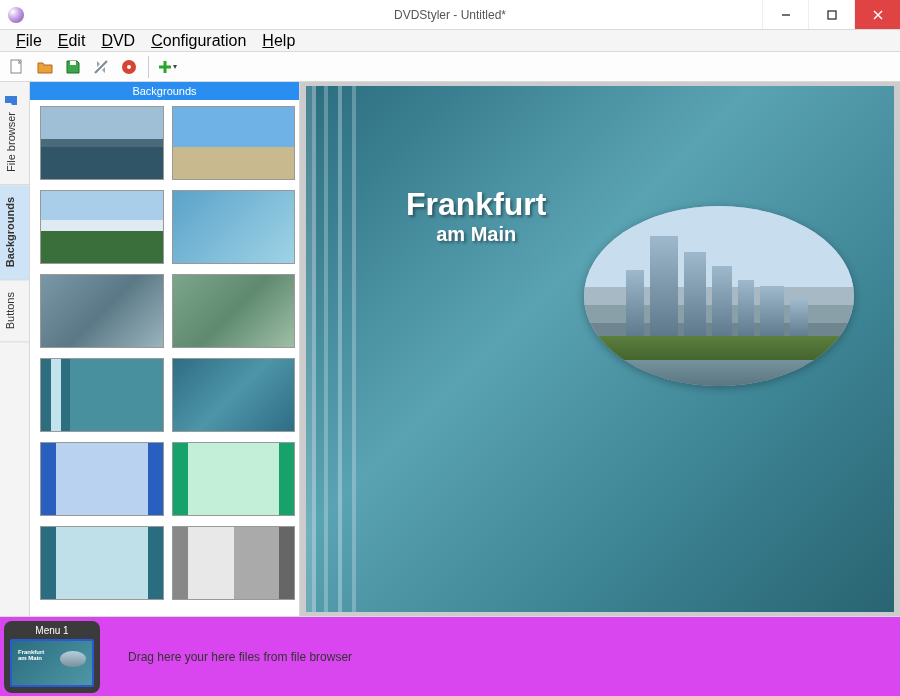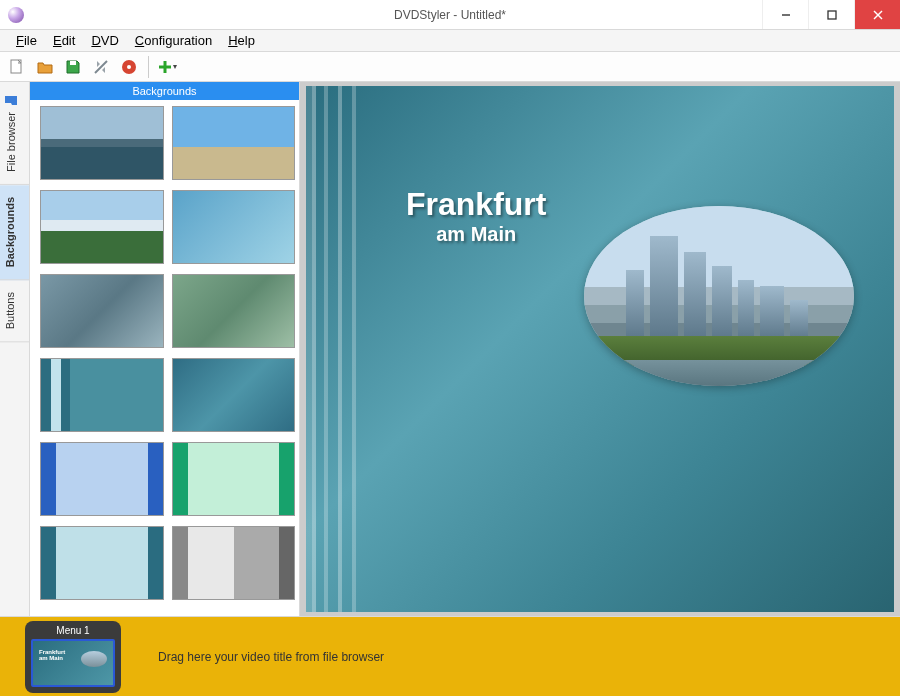--- a/index.html
+++ b/index.html
@@ -8,21 +8,21 @@
 
 .titlebar { height: 30px; background: #fff; border-bottom: 1px solid #d9d9d9; display: flex; align-items: center; position: relative; }
 .titlebar .app-icon { width: 16px; height: 16px; margin-left: 8px; border-radius: 50%; background: radial-gradient(circle at 30% 30%, #fff, #c9a8e8 40%, #7b4aa6); }
 .titlebar .title { position: absolute; left: 0; right: 0; text-align: center; font-size: 12px; color: #555; pointer-events: none; }
 .win-controls { margin-left: auto; display: flex; height: 100%; }
 .win-btn { width: 46px; height: 100%; display: flex; align-items: center; justify-content: center; font-size: 11px; color: #333; background: #fff; border-left: 1px solid #eee; cursor: pointer; }
 .win-btn.close { background: #e04343; color: #fff; }
 .win-btn svg { width: 10px; height: 10px; }
 
 
-.menubar { height: 22px; background: #f5f5f5; border-bottom: 1px solid #d9d9d9; display: flex; align-items: center; padding-left: 8px; font-size: 13px; }
+.menubar { height: 22px; background: #f5f5f5; border-bottom: 1px solid #d9d9d9; display: flex; align-items: center; padding-left: 8px; font-size: 16px; }
 .menubar .menu-item { padding: 2px 8px; cursor: pointer; }
 .menubar .menu-item u { text-decoration: underline; }
 
 
 .toolbar { height: 30px; background: #fdfdfd; border-bottom: 1px solid #d9d9d9; display: flex; align-items: center; padding-left: 4px; gap: 2px; }
 .tool-btn { width: 26px; height: 26px; display: flex; align-items: center; justify-content: center; cursor: pointer; border-radius: 2px; }
 .tool-sep { width: 1px; height: 22px; background: #ccc; margin: 0 4px; }
 
 
 .main { display: flex; height: 534px; background: #fff; }
@@ -78,21 +78,21 @@
 .preview .oval .b2 { left: 66px; width: 28px; height: 104px; }
 .preview .oval .b3 { left: 100px; width: 22px; height: 88px; }
 .preview .oval .b4 { left: 128px; width: 20px; height: 74px; }
 .preview .oval .b5 { left: 154px; width: 16px; height: 60px; }
 .preview .oval .b6 { left: 176px; width: 24px; height: 54px; }
 .preview .oval .b7 { left: 206px; width: 18px; height: 40px; }
 .preview .oval .green { position:absolute; bottom:20px; left:0; right:0; height:30px; background: linear-gradient(to bottom, #5b7f3d, #3e5e2a); }
 .preview .oval .water { position:absolute; bottom:0; left:0; right:0; height:26px; background: linear-gradient(to bottom, #76929c, #5a7680); }
 
 
-.timeline { height: 80px; background: #eab308; border-top: 1px solid #d9d9d9; display: flex; align-items: center; padding: 4px 25px; gap: 27px; }
+.timeline { height: 80px; background: #d946ef; border-top: 1px solid #d9d9d9; display: flex; align-items: center; padding: 4px 4px; gap: 18px; }
 .menu-card { width: 96px; height: 72px; background: #3b3b3b; border-radius: 8px; padding: 4px 6px 6px 6px; cursor: pointer; color: #fff; font-size: 10px; position: relative; }
 .menu-card .label { text-align: center; height: 14px; }
 .menu-card .inner { position: absolute; left: 6px; right: 6px; top: 18px; bottom: 6px; border-radius: 2px; }
 .menu-card.m1 .inner { background: linear-gradient(135deg, #2a6d7f, #4e97a7); border: 2px solid #2a58d6; }
 .menu-card.m1 .oval-mini { position:absolute; right:6px; top:10px; width:26px; height:16px; border-radius:50%; background: linear-gradient(#b7cede, #7a909a); }
 .menu-card.m1 .txt { position:absolute; left:6px; top:8px; color:#fff; font-size:6px; font-weight:bold; line-height:1.1; }
 .menu-card.m2 .inner { background: #1e4d59; display:grid; grid-template-columns: 1fr 1fr; grid-template-rows: 1fr 1fr; gap:3px; padding:5px 8px 10px 8px; }
 .menu-card.m2 .cell { border: 1px solid #8fbfc9; }
 .menu-card.m2 .ctrl { position:absolute; bottom:3px; left:0; right:0; text-align:center; font-size:6px; color:#cfe9ee; letter-spacing:3px; }
 .timeline .hint { font-size: 12px; color: #333; margin-left: 10px; }
@@ -226,14 +226,14 @@
 </div>
 
 <div class="timeline">
   <div class="menu-card m1">
     <div class="label">Menu 1</div>
     <div class="inner">
         <div class="txt">Frankfurt<br>am Main</div>
         <div class="oval-mini"></div>
       </div>
   </div>
-  <div class="hint">Drag here your video title from file browser</div>
+  <div class="hint">Drag here your here files from file browser</div>
 </div>
 
 </body></html>

